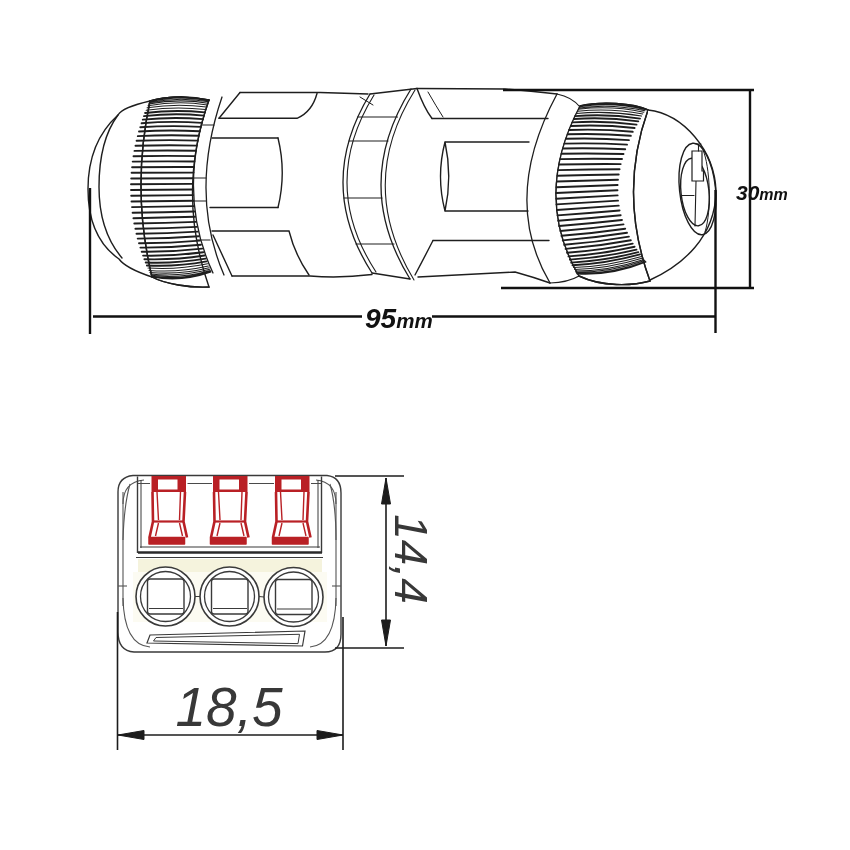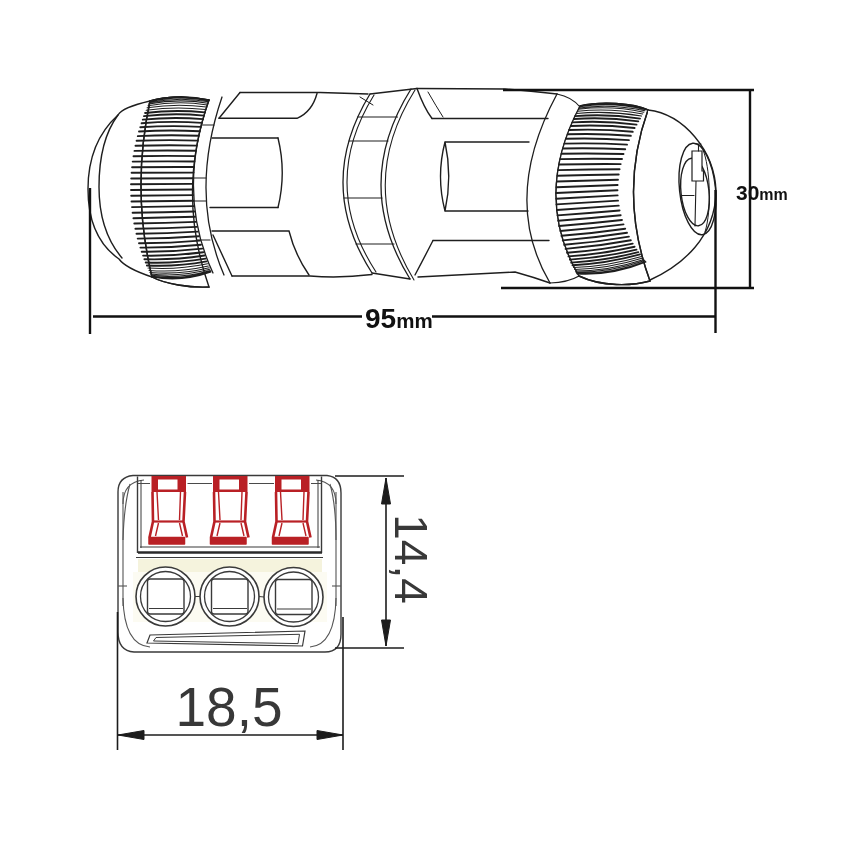--- a/index.html
+++ b/index.html
@@ -1,16 +1,16 @@
 <!DOCTYPE html>
 <html><head>
 <meta charset="utf-8">
 <style>
   html,body{margin:0;padding:0;background:#fff;}
-  .page{width:685px;height:850px;position:relative;background:#ec4899;font-family:"Liberation Sans",sans-serif;}
+  .page{width:685px;height:850px;position:relative;background:#ec4899;font-family:"Liberation Sans",sans-serif;font-style:italic;}
   svg{position:absolute;top:0;left:0;}
   text{font-family:"Liberation Sans",sans-serif;}
 </style>
 </head>
 <body>
 <div class="page">
 <svg width="850" height="850" viewBox="0 0 850 850">
 
 <rect x="0" y="0" width="850" height="850" fill="#ffffff"></rect>
 

